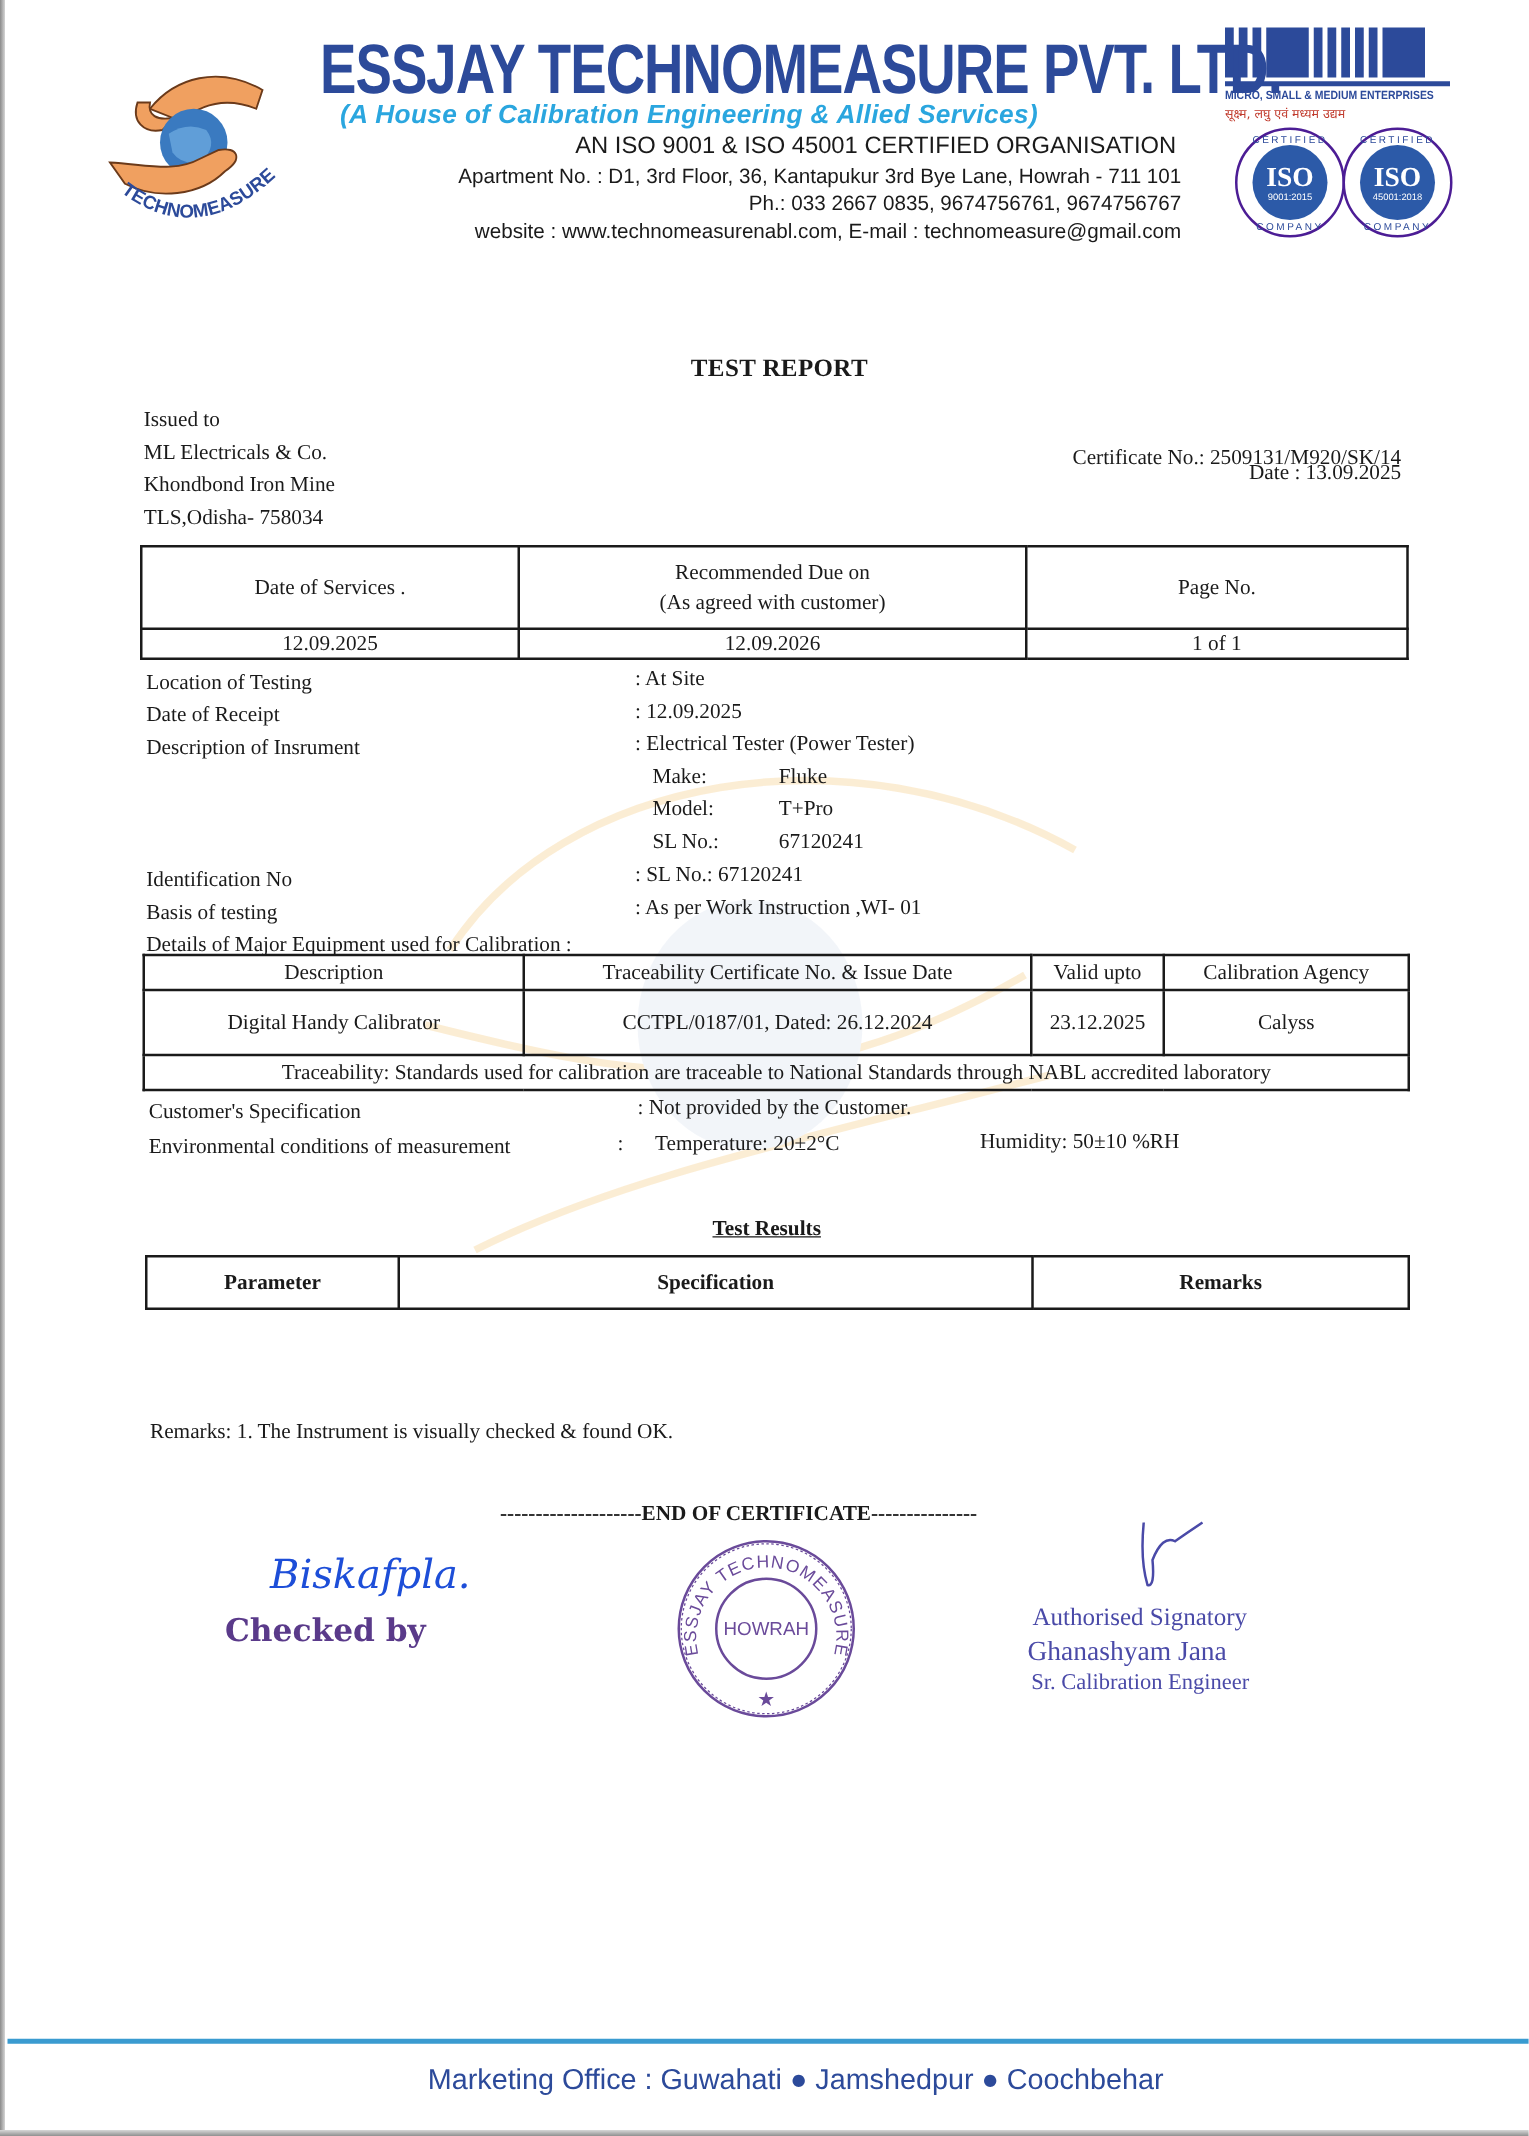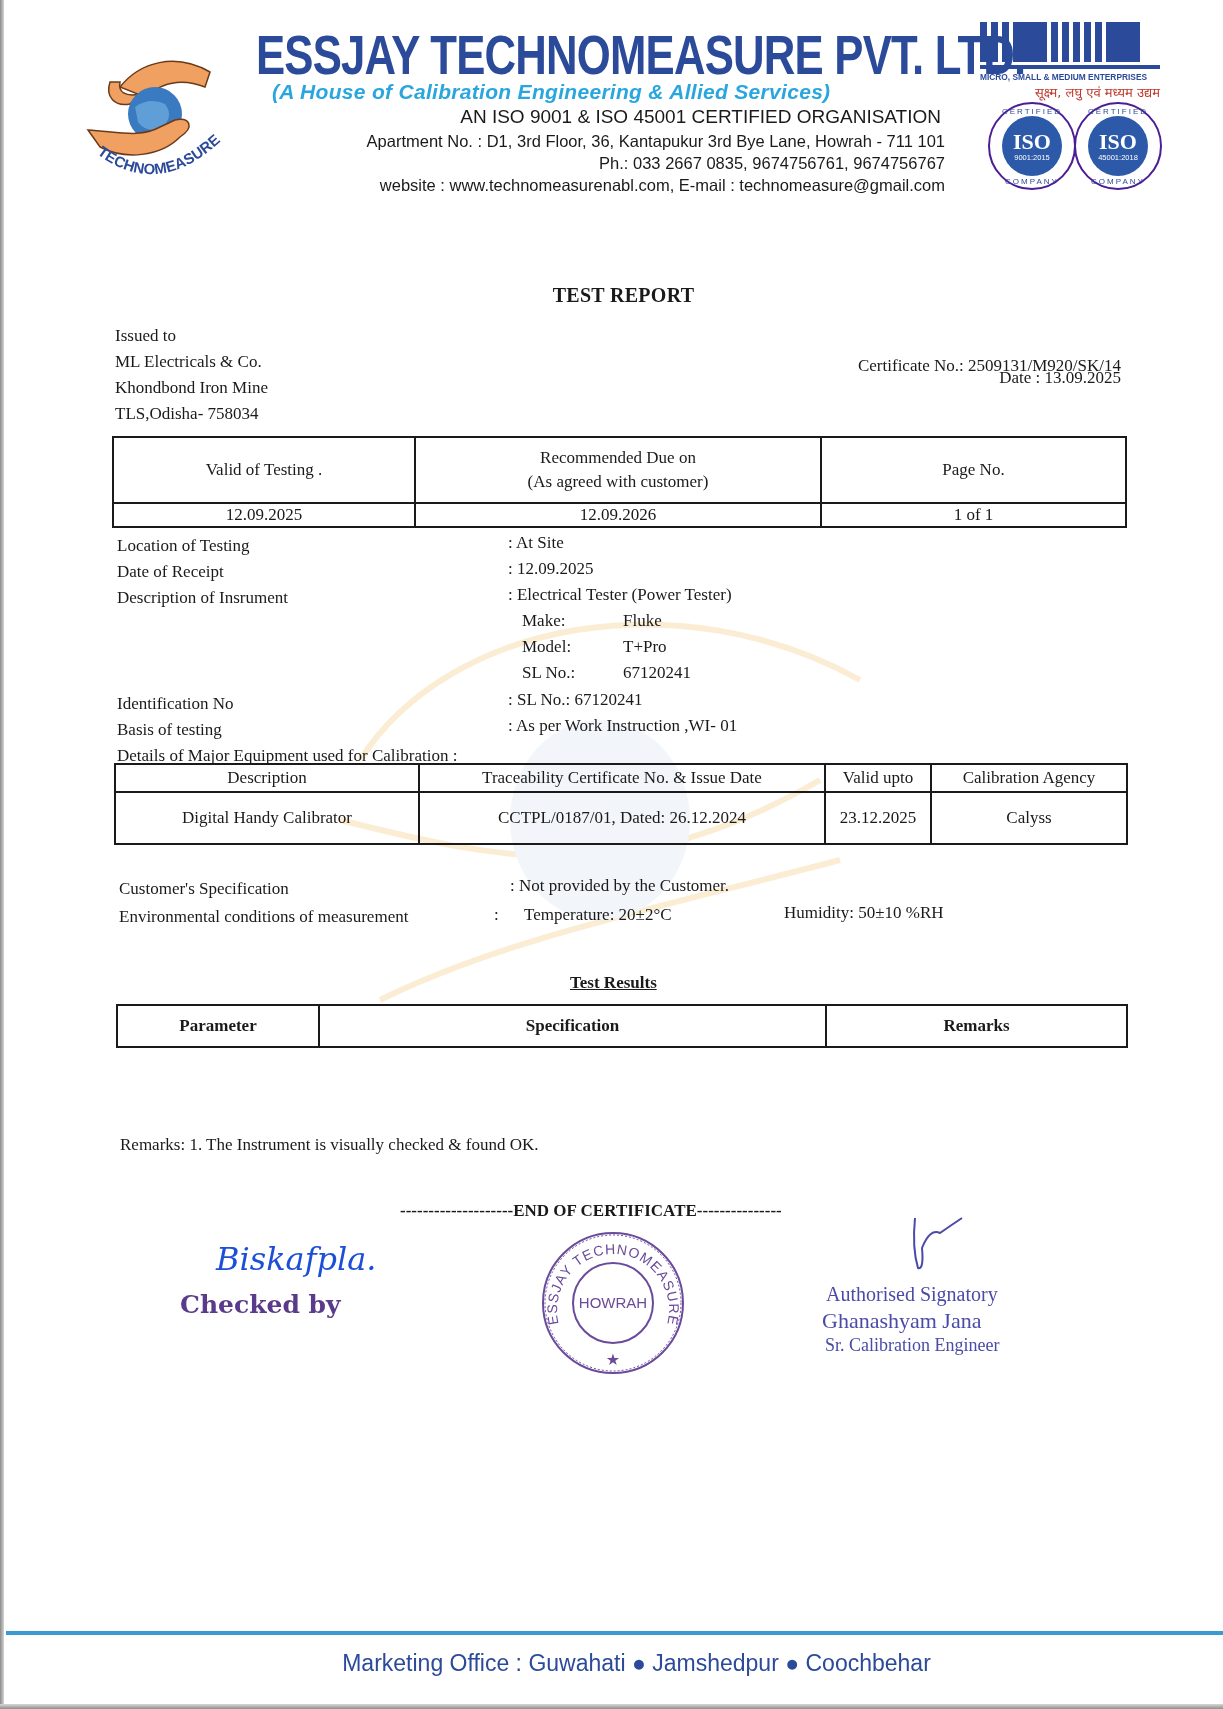--- a/index.html
+++ b/index.html
@@ -13,21 +13,21 @@
   .tagline{left:272px;top:80px;font-family:"Liberation Sans",sans-serif;font-weight:bold;font-style:italic;font-size:21px;color:#2aa6df;white-space:nowrap;letter-spacing:0.3px;}
   .iso-line{right:282px;top:106px;font-family:"Liberation Sans",sans-serif;font-size:19px;color:#1a1a1a;white-space:nowrap;}
   .addr-line{right:278px;top:132px;font-family:"Liberation Sans",sans-serif;font-size:16.5px;color:#1a1a1a;white-space:nowrap;}
   .phone-line{right:278px;top:154px;font-family:"Liberation Sans",sans-serif;font-size:16.5px;color:#1a1a1a;white-space:nowrap;}
   .web-line{right:278px;top:176px;font-family:"Liberation Sans",sans-serif;font-size:16.5px;color:#1a1a1a;white-space:nowrap;}
   .msme{left:980px;top:22px;width:180px;}
   .msme-bars{display:flex;gap:4px;height:40px;align-items:stretch;}
   .msme-bars span{background:#2c4a9a;display:block;}
   .msme-rule{height:4px;background:#2c4a9a;margin-top:3px;}
   .msme-en{font-family:"Liberation Sans",sans-serif;font-weight:bold;font-size:9.5px;color:#2c4a9a;margin-top:2px;white-space:nowrap;transform:scaleX(0.88);transform-origin:left;}
-  .msme-hi{font-family:"DejaVu Sans",sans-serif;font-size:13px;color:#c0392b;text-align:right;margin-top:1px;}
+  .msme-hi{font-family:"DejaVu Sans",sans-serif;font-size:10px;color:#c0392b;text-align:left;margin-top:1px;}
   .iso-badge{width:84px;height:84px;border:2px solid #4c1d95;border-radius:50%;display:flex;align-items:center;justify-content:center;position:absolute;}
   .iso-inner{width:60px;height:60px;border-radius:50%;background:#2c5aa8;color:#fff;display:flex;flex-direction:column;align-items:center;justify-content:center;}
   .iso-inner .big{font-family:"Liberation Serif",serif;font-weight:bold;font-size:22px;line-height:22px;}
   .iso-inner .small{font-family:"Liberation Sans",sans-serif;font-size:7.5px;}
   .iso-ring-top{position:absolute;top:3px;width:100%;text-align:center;font-family:"Liberation Sans",sans-serif;font-size:8px;color:#2c4a9a;letter-spacing:2px;}
   .iso-ring-bot{position:absolute;bottom:2px;width:100%;text-align:center;font-family:"Liberation Sans",sans-serif;font-size:8px;color:#2c4a9a;letter-spacing:2px;}
   
   .watermark{left:300px;top:560px;width:600px;height:480px;opacity:0.22;}
   
   .title{left:0;width:1223px;top:284px;text-align:center;font-size:20px;font-weight:bold;letter-spacing:0.3px;padding-left:12px;}
@@ -113,21 +113,21 @@
 <div class="abs txt" style="left:115px;top:352px;">ML Electricals &amp; Co.</div>
 <div class="abs txt" style="left:115px;top:378px;">Khondbond Iron Mine</div>
 <div class="abs txt" style="left:115px;top:404px;">TLS,Odisha- 758034</div>
 
 <div class="abs txt" style="right:102px;top:342px;margin-top:14px;">Certificate No.: 2509131/M920/SK/14</div>
 <div class="abs txt" style="right:102px;top:368px;">Date : 13.09.2025</div>
 
 <table style="left:112px;top:436px;width:1015px;">
   <tbody>
       <tr style="height:66px;">
-    <td style="width:300px;">Valid of Testing  .</td>
+    <td style="width:300px;">Date of Services  .</td>
     <td style="width:404px;line-height:24px;">
       <div>Recommended Due on</div>
       <div>(As agreed with customer)</div>
     </td>
     <td>Page No.</td>
   </tr>
   <tr style="height:24px;">
     <td>12.09.2025</td>
     <td>12.09.2026</td>
     <td>1 of 1</td>
@@ -161,20 +161,23 @@
     <td style="width:302px;">Description</td>
     <td style="width:404px;">Traceability Certificate No. &amp; Issue Date</td>
     <td style="width:104px;">Valid upto</td>
     <td>Calibration Agency</td>
   </tr>
   <tr style="height:52px;">
     <td>Digital Handy Calibrator</td>
     <td>CCTPL/0187/01, Dated: 26.12.2024</td>
     <td>23.12.2025</td>
     <td>Calyss</td>
+  </tr>
+  <tr style="height:28px;">
+    <td colspan="4">Traceability: Standards used for calibration are traceable to National Standards through NABL accredited laboratory</td>
   </tr>
 </tbody>
   </table>
 
 <div class="abs txt" style="left:119px;top:879px;">Customer's Specification</div>
 <div class="abs txt" style="left:510px;top:876px;">: Not provided by the Customer.</div>
 <div class="abs txt" style="left:119px;top:907px;">Environmental conditions of measurement</div>
 <div class="abs txt" style="left:494px;top:905px;">:</div>
 <div class="abs txt" style="left:524px;top:905px;">Temperature: 20±2°C</div>
 <div class="abs txt" style="left:784px;top:903px;">Humidity: 50±10 %RH</div>

